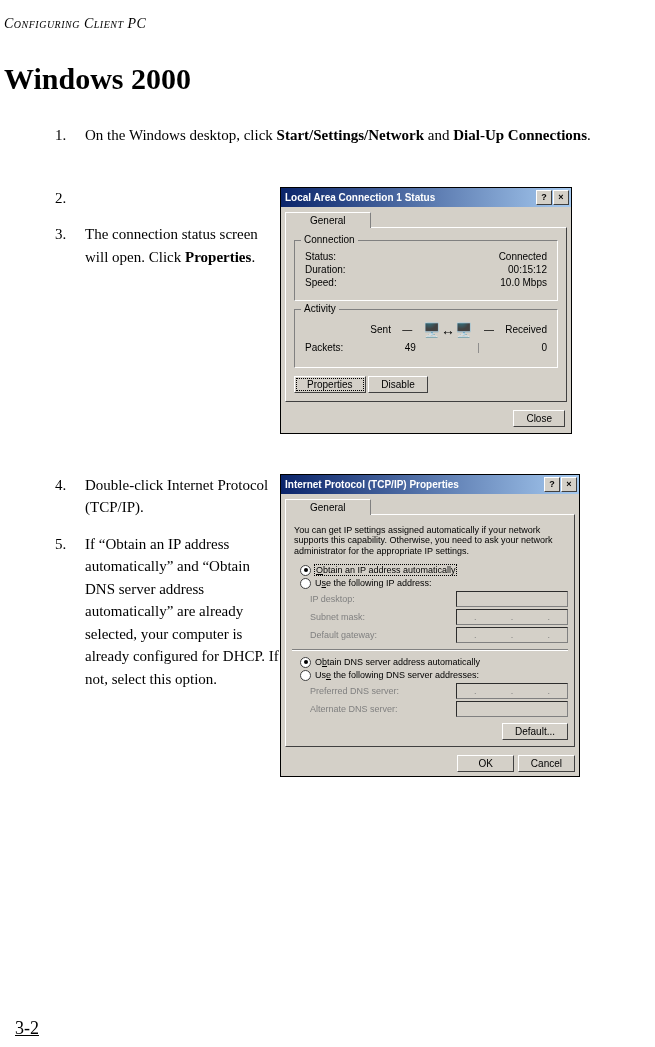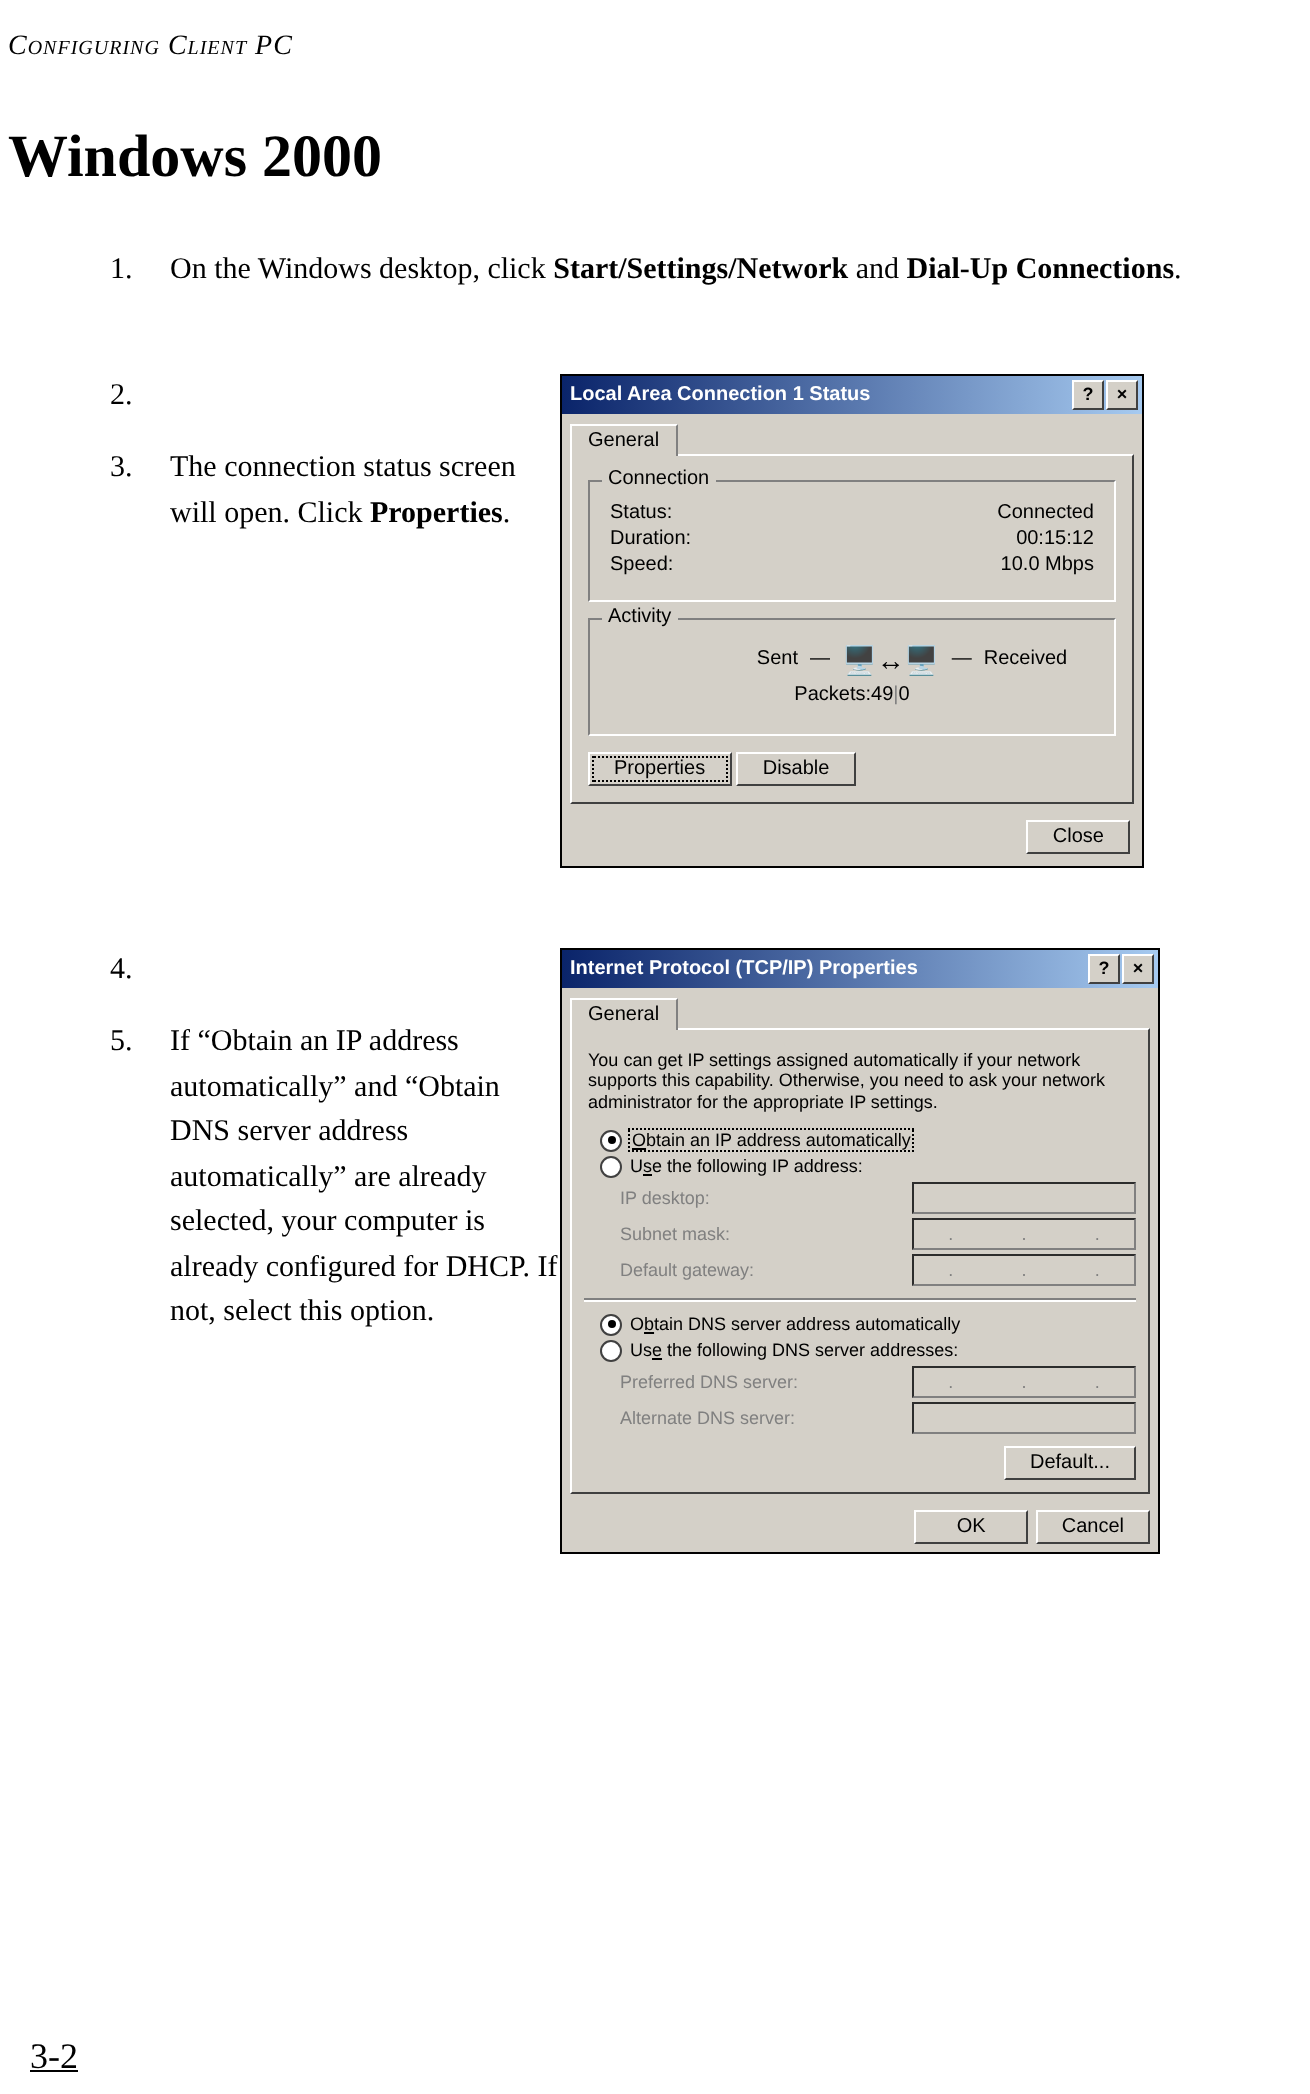--- a/index.html
+++ b/index.html
@@ -93,21 +93,21 @@
     font-size: 9px; font-weight: bold;
     display:flex;align-items:center;justify-content:center;
     color:#000;
   }
   .tab {
     display:inline-block;
     background:#d4d0c8;
     border:1px solid #fff;
     border-right-color:#808080;
     border-bottom:none;
-    padding:2px 8px;
+    padding:2px 24px;
     margin:4px 0 0 4px;
     font-size:10px;
     position:relative;
     top:1px;
   }
   .tabbody {
     border:1px solid #fff;
     border-right-color:#404040;border-bottom-color:#404040;
     margin:0 4px 4px 4px;
     padding:8px;
@@ -117,21 +117,21 @@
     border-right-color:#fff;border-bottom-color:#fff;
     margin:4px 0 8px 0;
     padding:8px 10px 10px 10px;
     position:relative;
   }
   .grp .cap {
     position:absolute;top:-7px;left:6px;
     background:#d4d0c8;padding:0 3px;font-size:10px;
   }
   .kv { display:flex;justify-content:space-between;margin:2px 0;font-size:10px;}
-  .activity-row{display:flex;align-items:center;justify-content:center;margin:4px 0;}
+  .activity-row{display:flex;align-items:center;justify-content:space-between;margin:4px 0;}
   .btn {
     background:#d4d0c8;
     border:1px solid #fff;
     border-right-color:#404040;border-bottom-color:#404040;
     padding:2px 12px;font-size:10px;
     display:inline-block;
   }
   .btn.focus { outline:1px dotted #000; outline-offset:-3px;}
   .computers {
     display:inline-block;font-size:14px;
@@ -233,20 +233,21 @@
           <span class="btn">Close</span>
         </div>
       </div>
     </div>
   </div>
 
   <div class="row">
     <div class="left">
       <div class="step" style="margin-left:55px">
         <div class="step-num">4.</div>
+        <div class="step-text">Double-click Internet Protocol (TCP/IP).</div>
       </div>
       <div class="step" style="margin-left:55px">
         <div class="step-num">5.</div>
         <div class="step-text">If “Obtain an IP address automatically” and “Obtain DNS server address automatically” are already selected, your computer is already configured for DHCP. If not, select this option.</div>
       </div>
     </div>
     <div class="right">
 
       <div class="dlg dlg2">
         <div class="titlebar">

